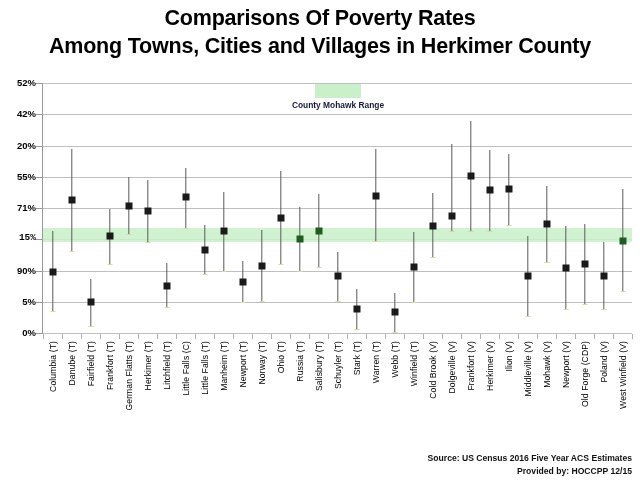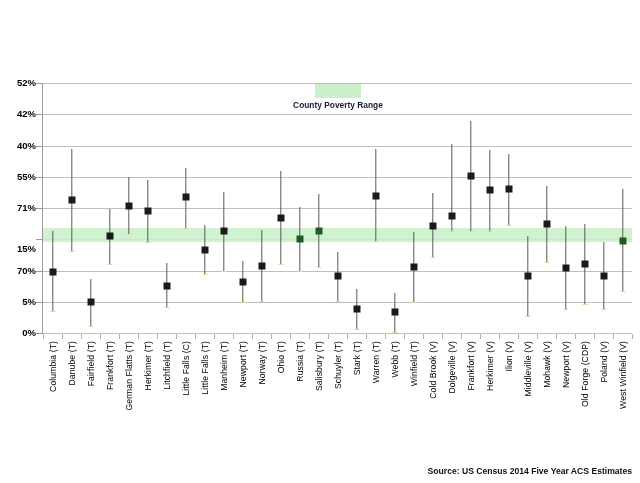--- a/index.html
+++ b/index.html
@@ -168,30 +168,32 @@
     font-size: 8.6px;
     font-weight: bold;
     color: #111111;
     line-height: 12.5px;
   }
 </style>
 </head>
 <body>
 
 <div id="chart-title">
+  <div class="line1">Comparisons Of Poverty Rates</div>
+  <div class="line2">Among Towns, Cities and Villages in Herkimer County</div>
 </div>
 
 <div id="y-labels">
     <div class="ylabel" style="top: 77px;">52%</div>
     <div class="ylabel" style="top: 108.25px;">42%</div>
-    <div class="ylabel" style="top: 139.5px;">40%</div>
+    <div class="ylabel" style="top: 139.5px;">20%</div>
     <div class="ylabel" style="top: 170.75px;">55%</div>
     <div class="ylabel" style="top: 202px;">71%</div>
-    <div class="ylabel" style="top: 243px;">15%</div>
-    <div class="ylabel" style="top: 264.5px;">70%</div>
+    <div class="ylabel" style="top: 232px; font-family: Liberation Mono, monospace;">15%</div>
+    <div class="ylabel" style="top: 264.5px;">90%</div>
     <div class="ylabel" style="top: 295.75px;">5%</div>
     <div class="ylabel" style="top: 327px;">0%</div>
   </div>
 <div id="axis-left"></div>
 <div id="axis-bottom"></div>
 
 <div id="plot-area">
   <div id="gridlines">
       <div class="gridline" style="top: 0px;"></div>
       <div class="gridline" style="top: 31.25px;"></div>
@@ -426,25 +428,26 @@
     <div class="xlabel" style="left: 522.5px;">Middleville (V)</div>
     <div class="xlabel" style="left: 541.5px;">Mohawk (V)</div>
     <div class="xlabel" style="left: 560.5px;">Newport (V)</div>
     <div class="xlabel" style="left: 579.5px;">Old Forge (CDP)</div>
     <div class="xlabel" style="left: 598.5px;">Poland (V)</div>
     <div class="xlabel" style="left: 617.5px;">West Winfield (V)</div>
   </div>
 
 <div id="legend">
   <div id="legend-swatch"></div>
-  <div id="legend-label">County Poverty Range</div>
+  <div id="legend-label">County Mohawk Range</div>
 </div>
 
 <div id="footer">
-  <div>Source: US Census 2014  Five Year ACS Estimates</div>
+  <div>Source: US Census 2016  Five Year ACS Estimates</div>
+  <div>Provided by: HOCCPP 12/15</div>
 </div>
 
 <div class="ytick-mark" style="top: 83px;"></div>
 <div class="ytick-mark" style="top: 114.25px;"></div>
 <div class="ytick-mark" style="top: 145.5px;"></div>
 <div class="ytick-mark" style="top: 176.75px;"></div>
 <div class="ytick-mark" style="top: 208px;"></div>
 <div class="ytick-mark" style="top: 239.25px;"></div>
 <div class="ytick-mark" style="top: 270.5px;"></div>
 <div class="ytick-mark" style="top: 301.75px;"></div>

